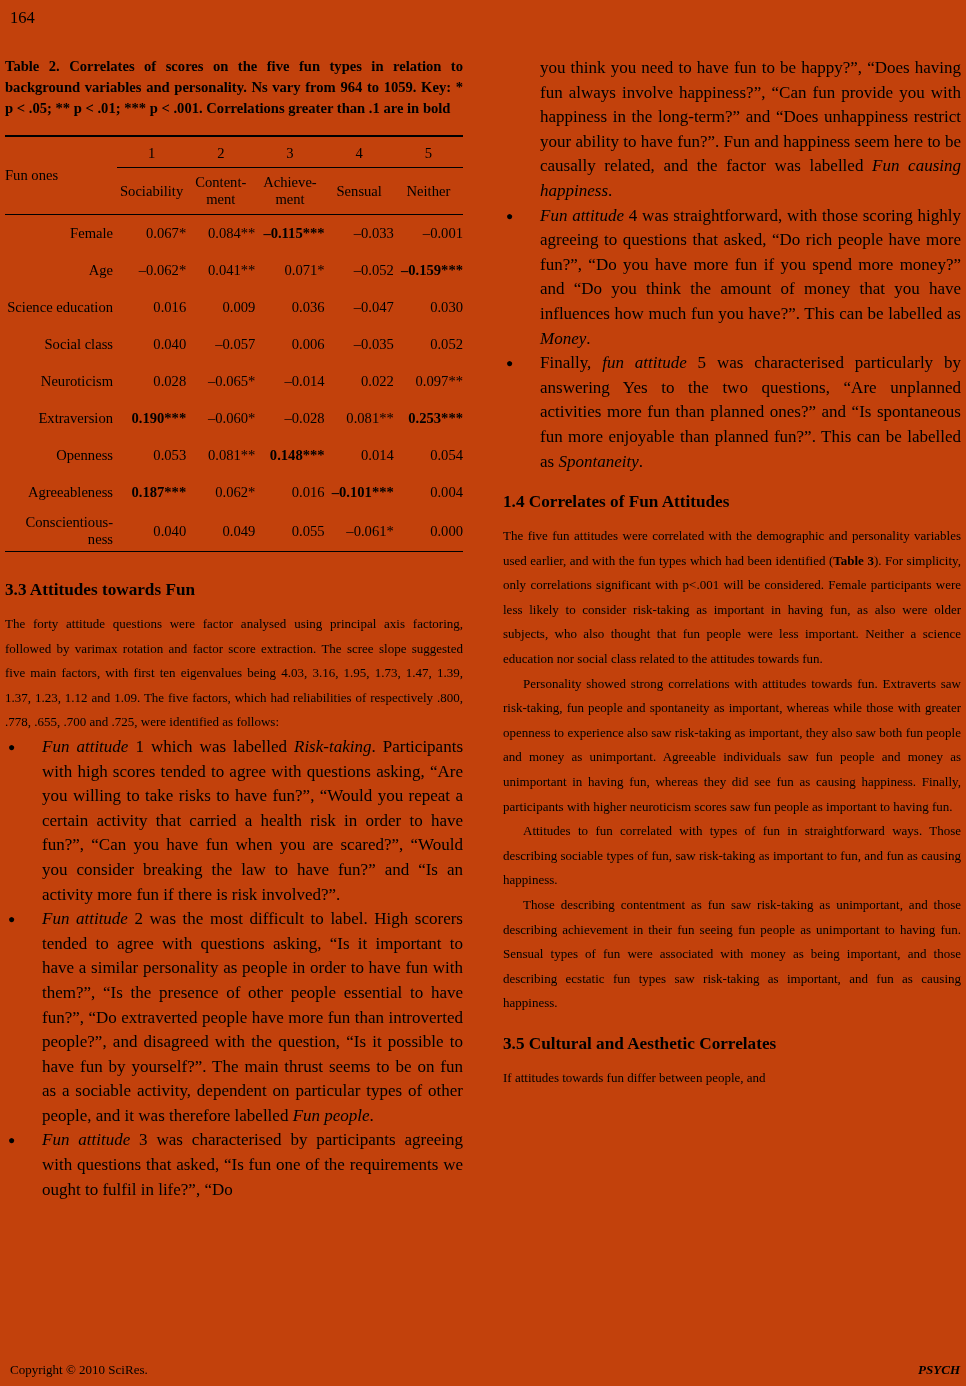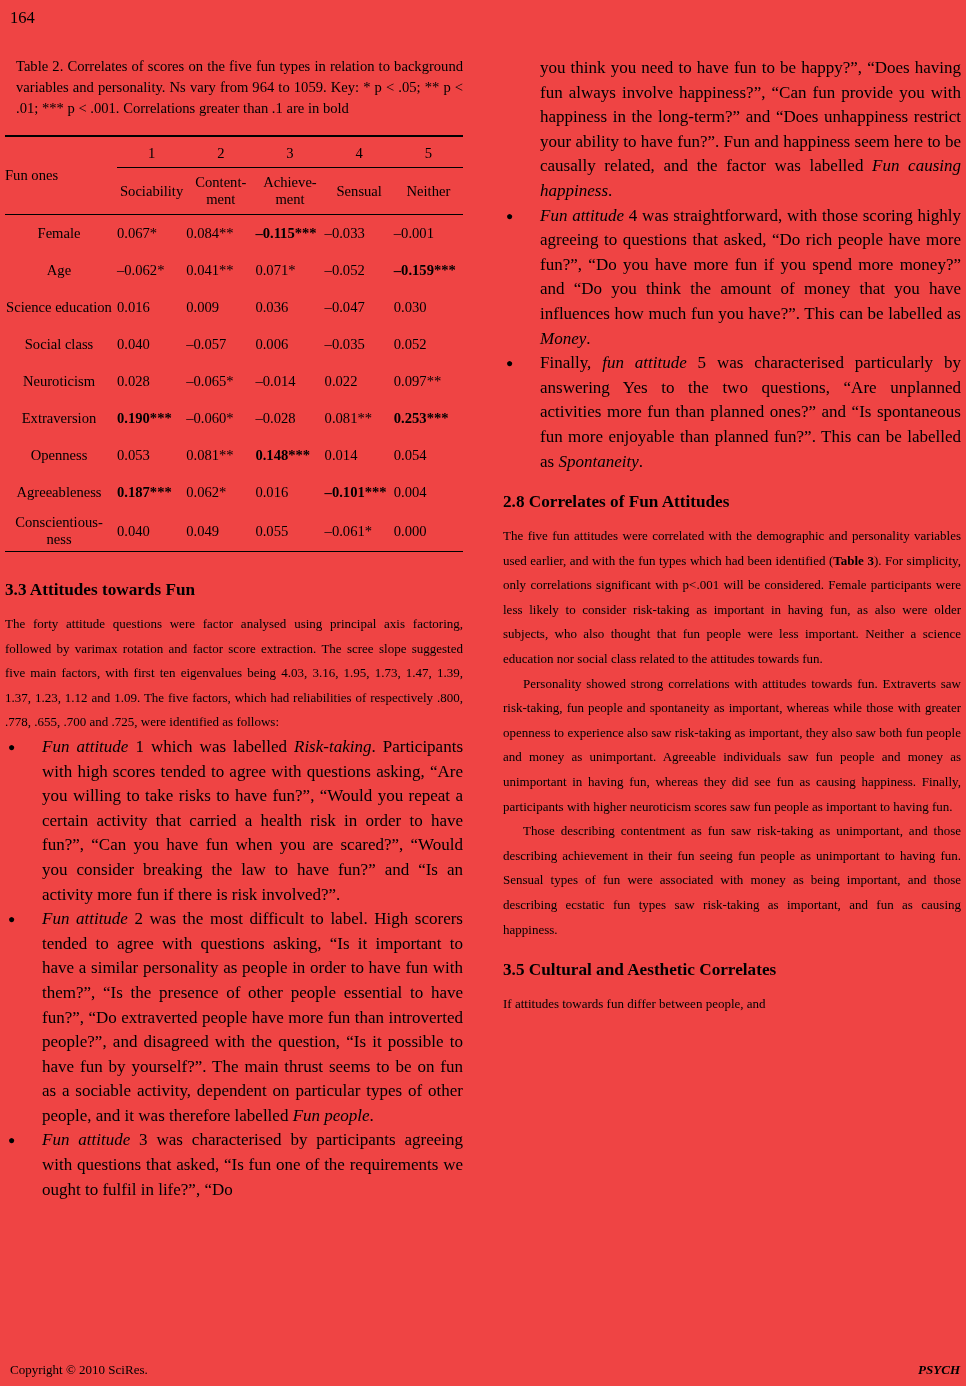--- a/index.html
+++ b/index.html
@@ -1,32 +1,32 @@
 <!DOCTYPE html>
 <html><head>
 <meta charset="utf-8">
 <style>
   html,body{margin:0;padding:0;background:#ffffff;}
-  .page{position:relative;width:966px;height:1386px;background:#ef4444;color:#000;
+  .page{position:relative;width:966px;height:1386px;background:#c2410c;color:#000;
         font-family:"Liberation Serif",serif;overflow:hidden;}
   .pghead{position:relative;padding-top:8px;height:24px;}
   .pagenum{position:absolute;left:10px;top:8px;font-size:16.5px;}
   .runtitle{display:block;text-align:center;font-size:16.5px;padding:0 40px 0 120px;}
   .columns{display:flex;gap:40px;padding:0 5px;margin-top:24px;align-items:flex-start;}
   .col{width:458px;flex:0 0 auto;}
-  .caption{font-weight:normal;font-size:14.6px;line-height:21px;text-align:justify;margin:0 0 16px 11px;}
+  .caption{font-weight:bold;font-size:14.6px;line-height:21px;text-align:justify;margin:0 0 16px 0;}
   .dtable{border-top:2px solid #000;border-bottom:1.8px solid #000;margin-bottom:28px;}
   .thead{display:grid;grid-template-columns:112px repeat(5,1fr);border-bottom:1.6px solid #000;}
   .cell-funtype{grid-column:1;grid-row:1/3;align-self:center;font-size:14.6px;}
   .num{grid-row:1;text-align:center;padding:8px 0 5px;border-bottom:1.6px solid #000;font-size:14.6px;}
   .cname{grid-row:2;text-align:center;padding:6px 1px;line-height:17px;font-size:14.6px;
          display:flex;align-items:center;justify-content:center;}
   .tr{display:grid;grid-template-columns:112px repeat(5,1fr);align-items:center;min-height:35px;padding:1px 0;}
-  .td-label{line-height:17px;font-size:14.6px;padding:2px 4px 2px 0;text-align:center;}
-  .td-val{text-align:left;font-size:14.6px;}
+  .td-label{line-height:17px;font-size:14.6px;padding:2px 4px 2px 0;text-align:right;}
+  .td-val{text-align:right;font-size:14.6px;}
   .bold{font-weight:bold;}
   h2{font-size:17.2px;margin:18px 0 12px 0;font-weight:bold;}
   .body{font-size:13px;line-height:24.6px;text-align:justify;margin:0;}
   .indent{text-indent:20px;}
   .bullet{display:grid;grid-template-columns:37px 1fr;}
   .dot{font-size:12px;line-height:24.6px;padding-left:3px;}
   .btext{font-size:17px;line-height:24.6px;text-align:justify;}
   .cont{margin-left:37px;}
   .pgfoot{position:absolute;bottom:8px;left:10px;right:6px;display:flex;
           justify-content:space-between;font-size:13px;}
@@ -159,23 +159,24 @@
 
       <div class="bullet">
         <span class="dot">●</span>
         <div class="btext"><i>Fun attitude</i><span> 4 was straightforward, with those scoring highly agreeing to questions that asked, “Do rich people have more fun?”, “Do you have more fun if you spend more money?” and “Do you think the amount of money that you have influences how much fun you have?”. This can be labelled as </span><i>Money</i><span>.</span></div>
       </div>
       <div class="bullet">
         <span class="dot">●</span>
         <div class="btext"><span>Finally, </span><i>fun attitude</i><span> 5 was characterised particularly by answering Yes to the two questions, “Are unplanned activities more fun than planned ones?” and “Is spontaneous fun more enjoyable than planned fun?”. This can be labelled as </span><i>Spontaneity</i><span>.</span></div>
       </div>
 
-      <h2>2.8 Correlates of Fun Attitudes</h2>
+      <h2>1.4 Correlates of Fun Attitudes</h2>
       <p class="body"><span>The five fun attitudes were correlated with the demographic and personality variables used earlier, and with the fun types which had been identified (</span><b>Table 3</b><span>). For simplicity, only correlations significant with p&lt;.001 will be considered. Female participants were less likely to consider risk-taking as important in having fun, as also were older subjects, who also thought that fun people were less important. Neither a science education nor social class related to the attitudes towards fun.</span></p>
       <p class="body indent">Personality showed strong correlations with attitudes towards fun. Extraverts saw risk-taking, fun people and spontaneity as important, whereas while those with greater openness to experience also saw risk-taking as important, they also saw both fun people and money as unimportant. Agreeable individuals saw fun people and money as unimportant in having fun, whereas they did see fun as causing happiness. Finally, participants with higher neuroticism scores saw fun people as important to having fun.</p>
+      <p class="body indent">Attitudes to fun correlated with types of fun in straightforward ways. Those describing sociable types of fun, saw risk-taking as important to fun, and fun as causing happiness.</p>
       <p class="body indent">Those describing contentment as fun saw risk-taking as unimportant, and those describing achievement in their fun seeing fun people as unimportant to having fun. Sensual types of fun were associated with money as being important, and those describing ecstatic fun types saw risk-taking as important, and fun as causing happiness.</p>
 
       <h2>3.5 Cultural and Aesthetic Correlates</h2>
       <p class="body">If attitudes towards fun differ between people, and</p>
     </div>
 
   </div>
 
   <div class="pgfoot">
     <span>Copyright © 2010 SciRes.</span>

